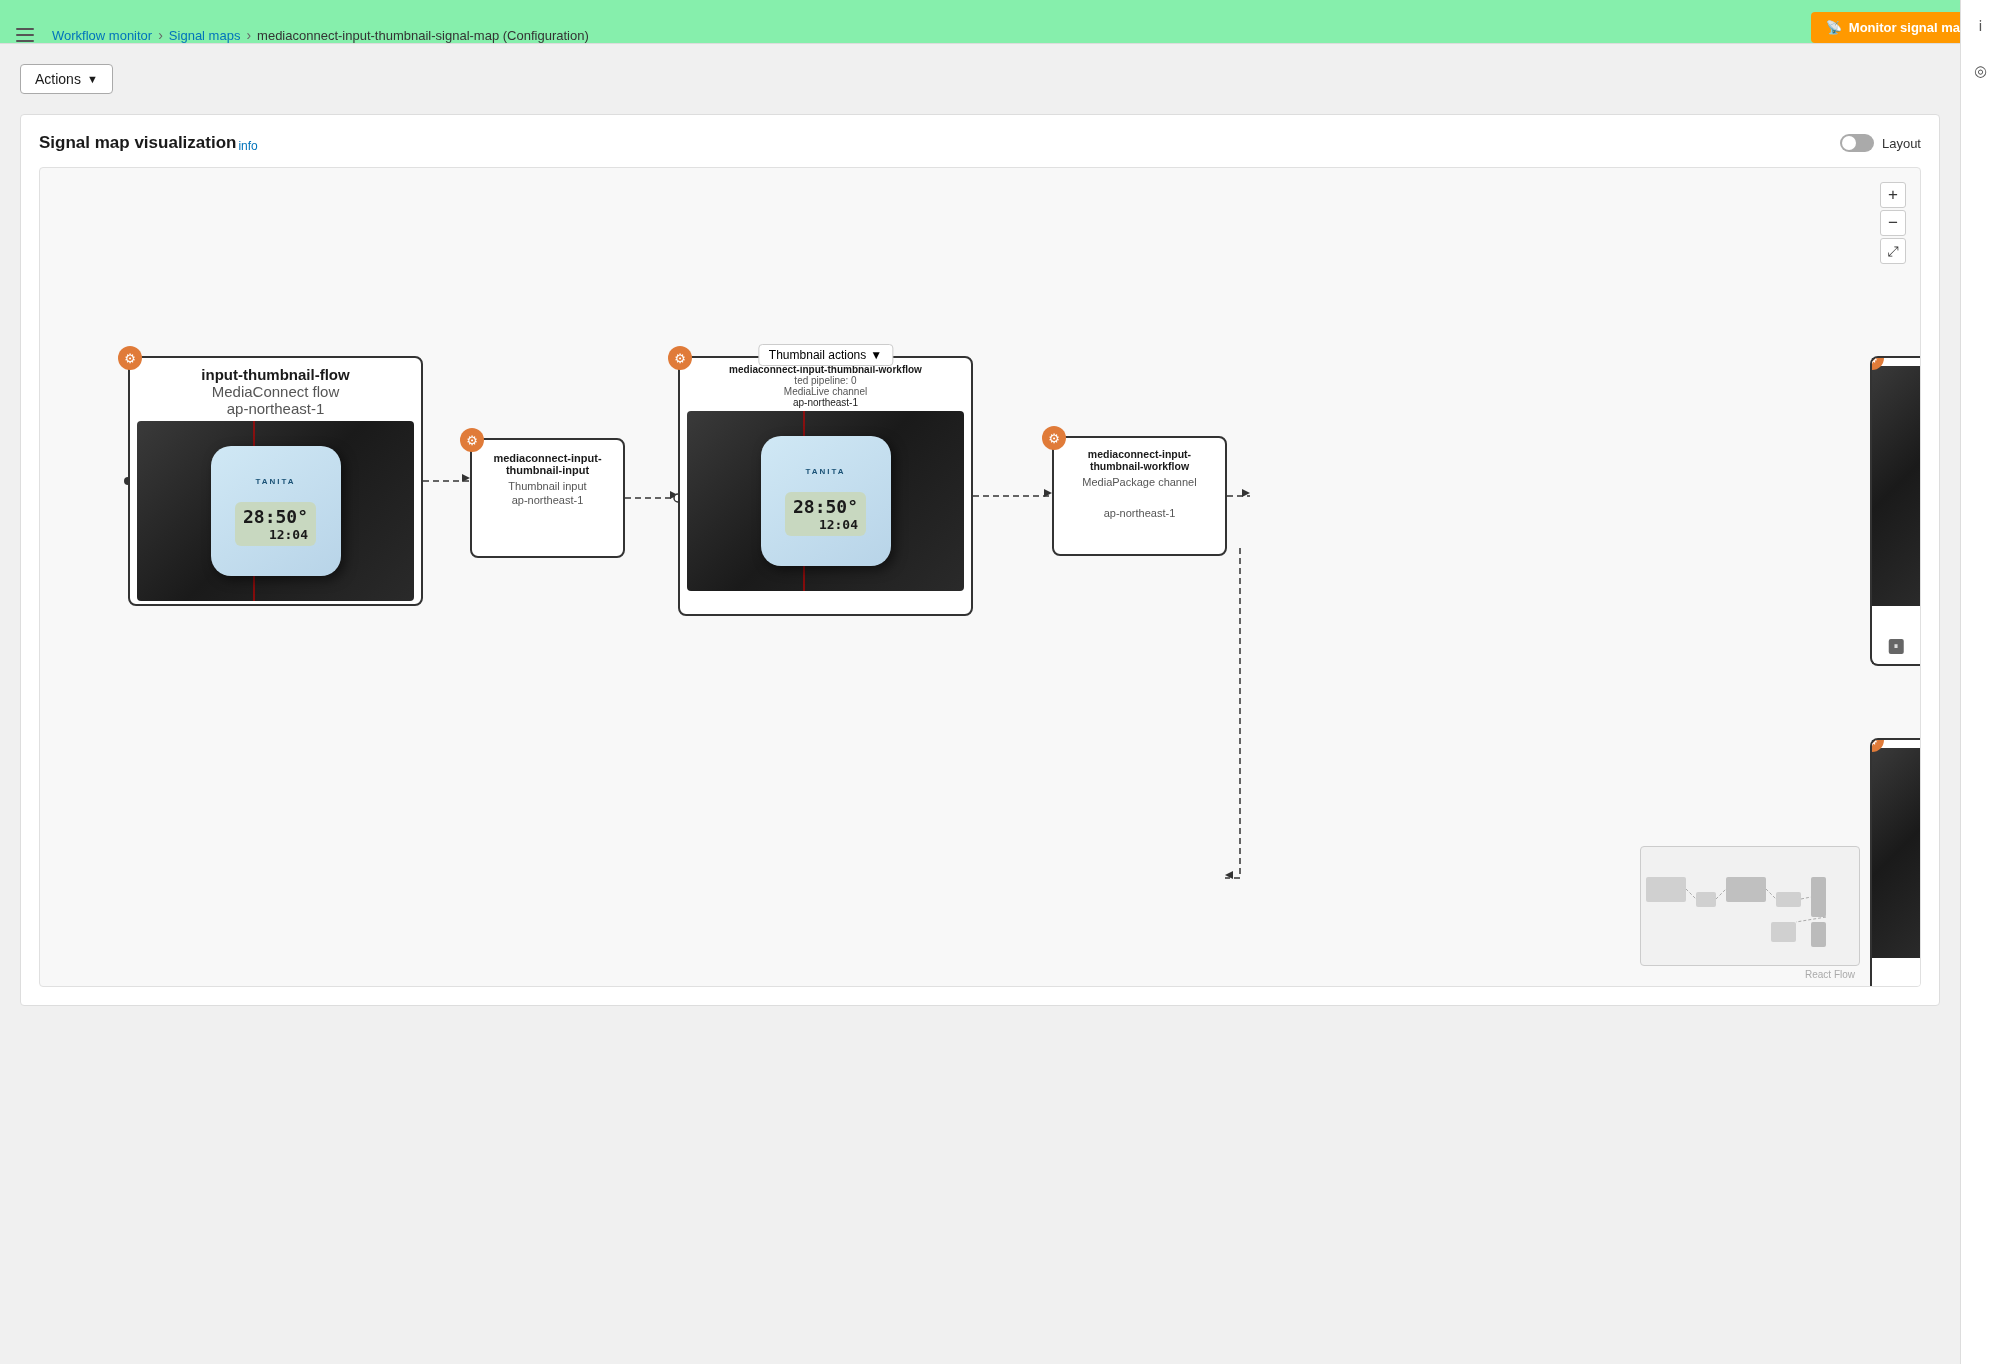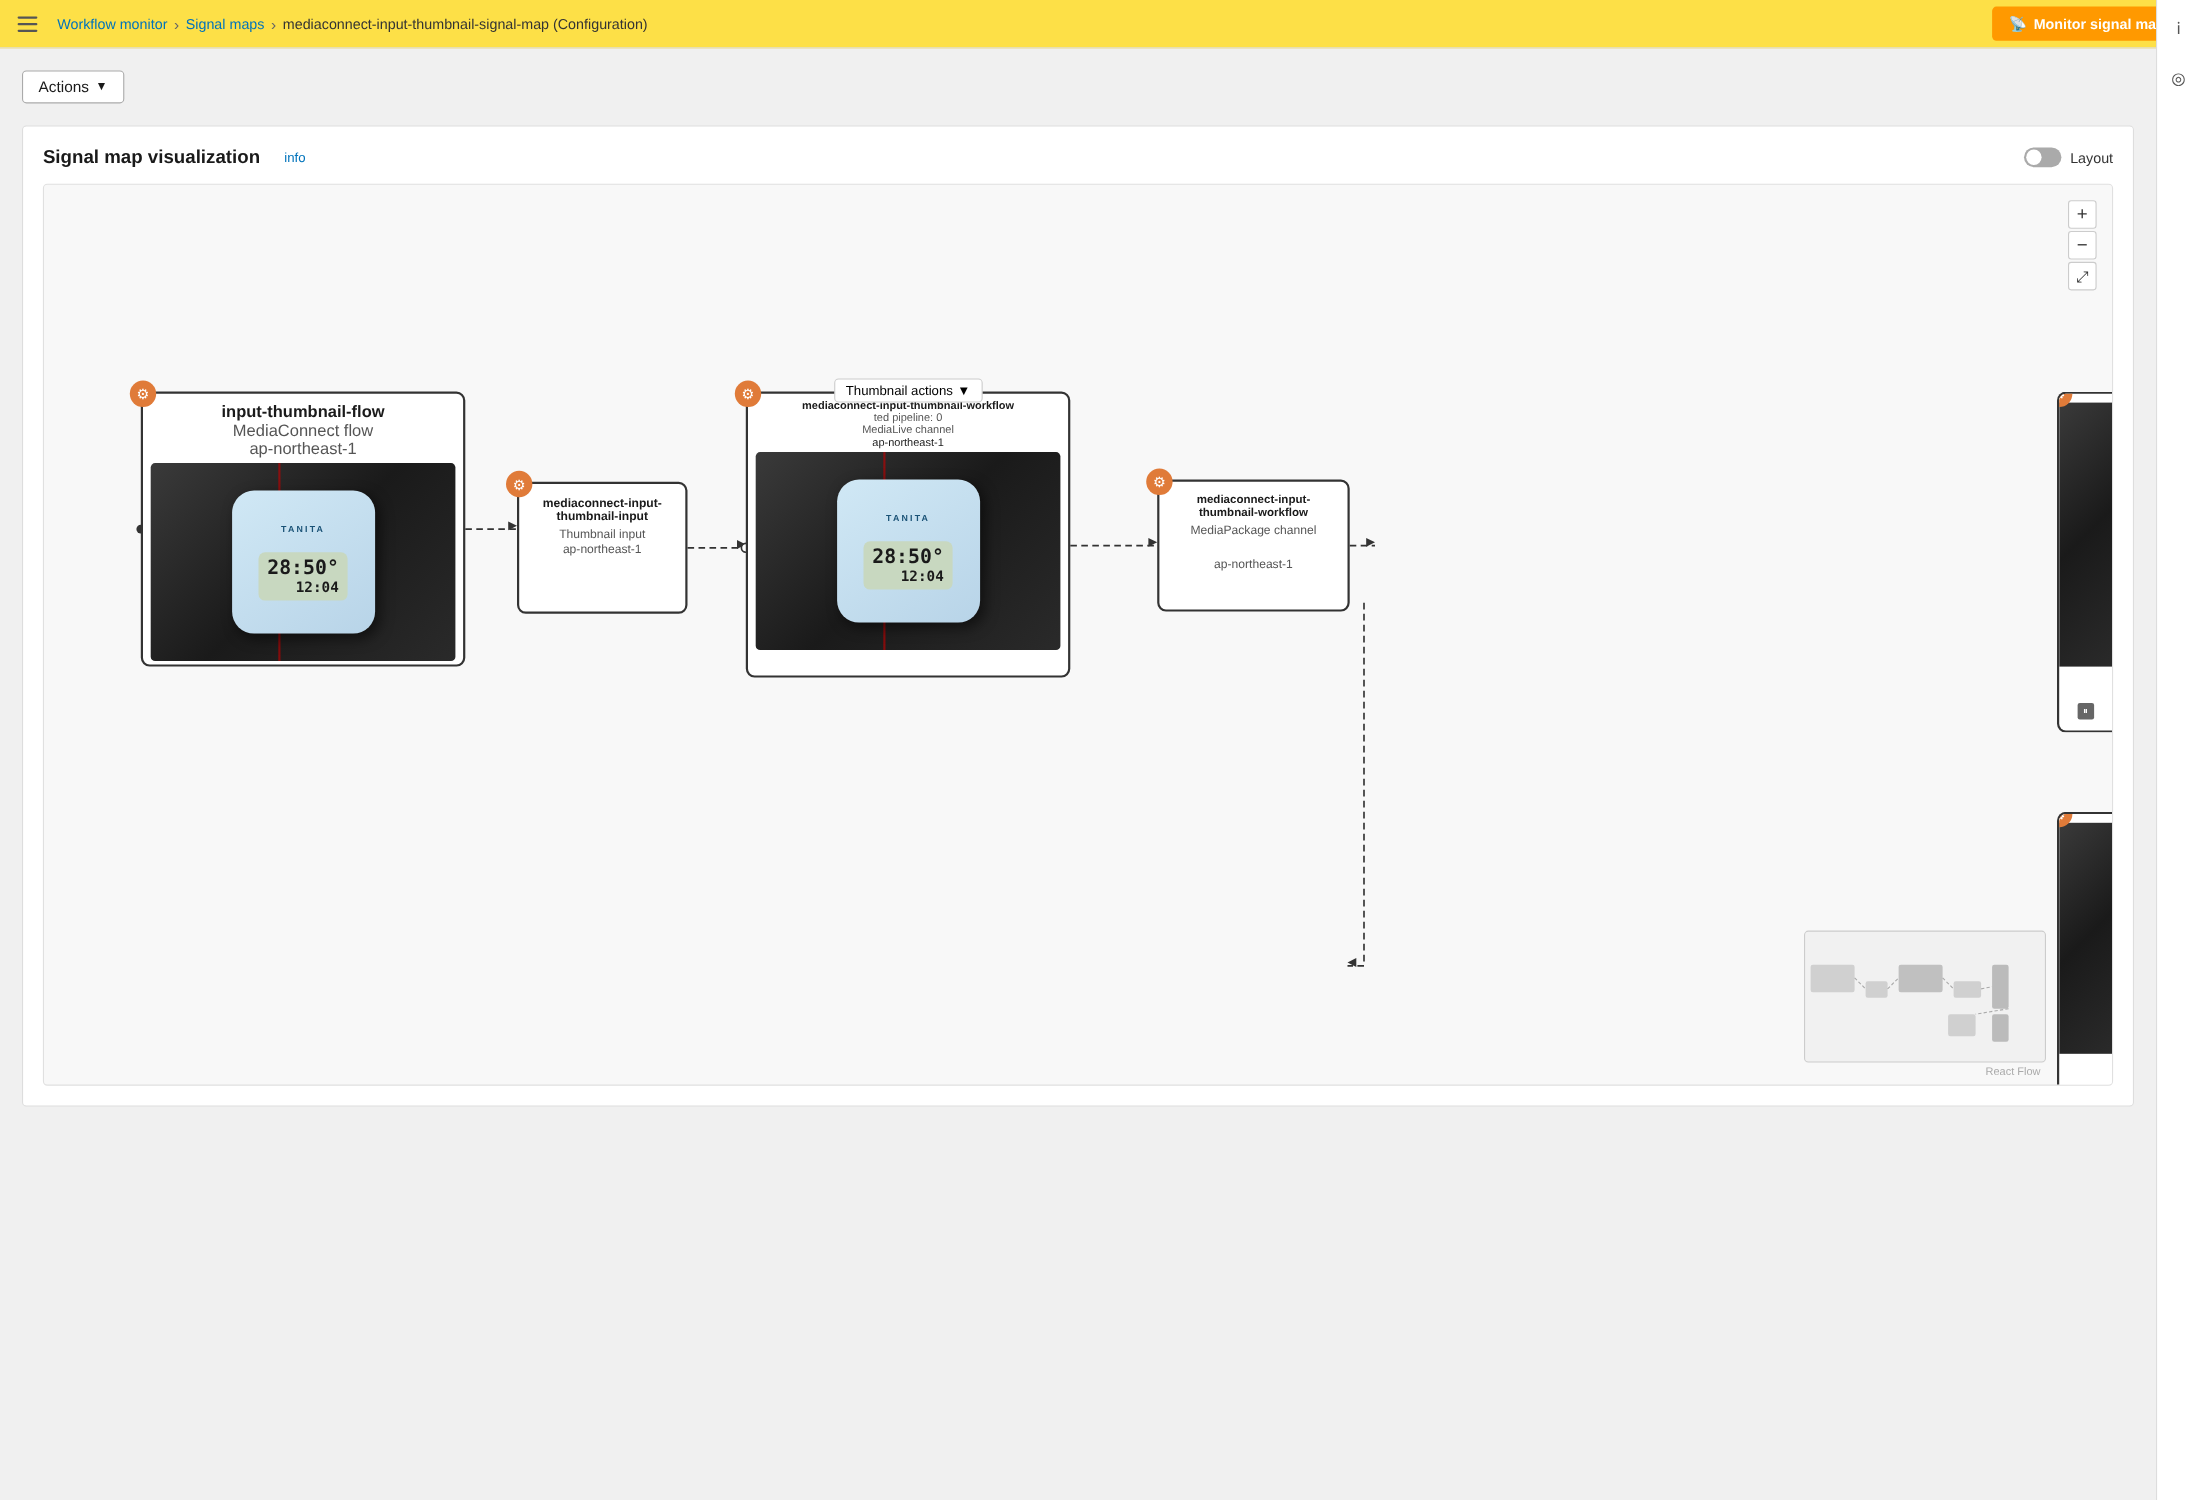--- a/index.html
+++ b/index.html
@@ -5,24 +5,24 @@
     * { box-sizing: border-box; margin: 0; padding: 0; }
     body {
       font-family: -apple-system, BlinkMacSystemFont, 'Segoe UI', Arial, sans-serif;
       background: #f0f0f0;
       font-size: 13px;
       color: #1a1a1a;
     }
 
     
     .top-bar {
-      background: #fde047;
+      background: #86efac;
       border-bottom: 1px solid #ddd;
       display: flex;
-      align-items: center;
+      align-items: flex-end;
       justify-content: space-between;
       padding: 0 16px;
       height: 44px;
     }
     .top-bar-left {
       display: flex;
       align-items: center;
       gap: 6px;
       font-size: 13px;
     }
@@ -126,22 +126,22 @@
       padding: 18px;
     }
     .signal-map-header {
       display: flex;
       align-items: center;
       justify-content: space-between;
       margin-bottom: 14px;
     }
     .signal-map-title-row {
       display: flex;
-      align-items: center;
-      gap: 22px;
+      align-items: flex-end;
+      gap: 2px;
     }
     .signal-map-title {
       font-size: 17px;
       font-weight: 700;
     }
     .info-link {
       color: #0073bb;
       font-size: 12px;
       text-decoration: none;
     }

